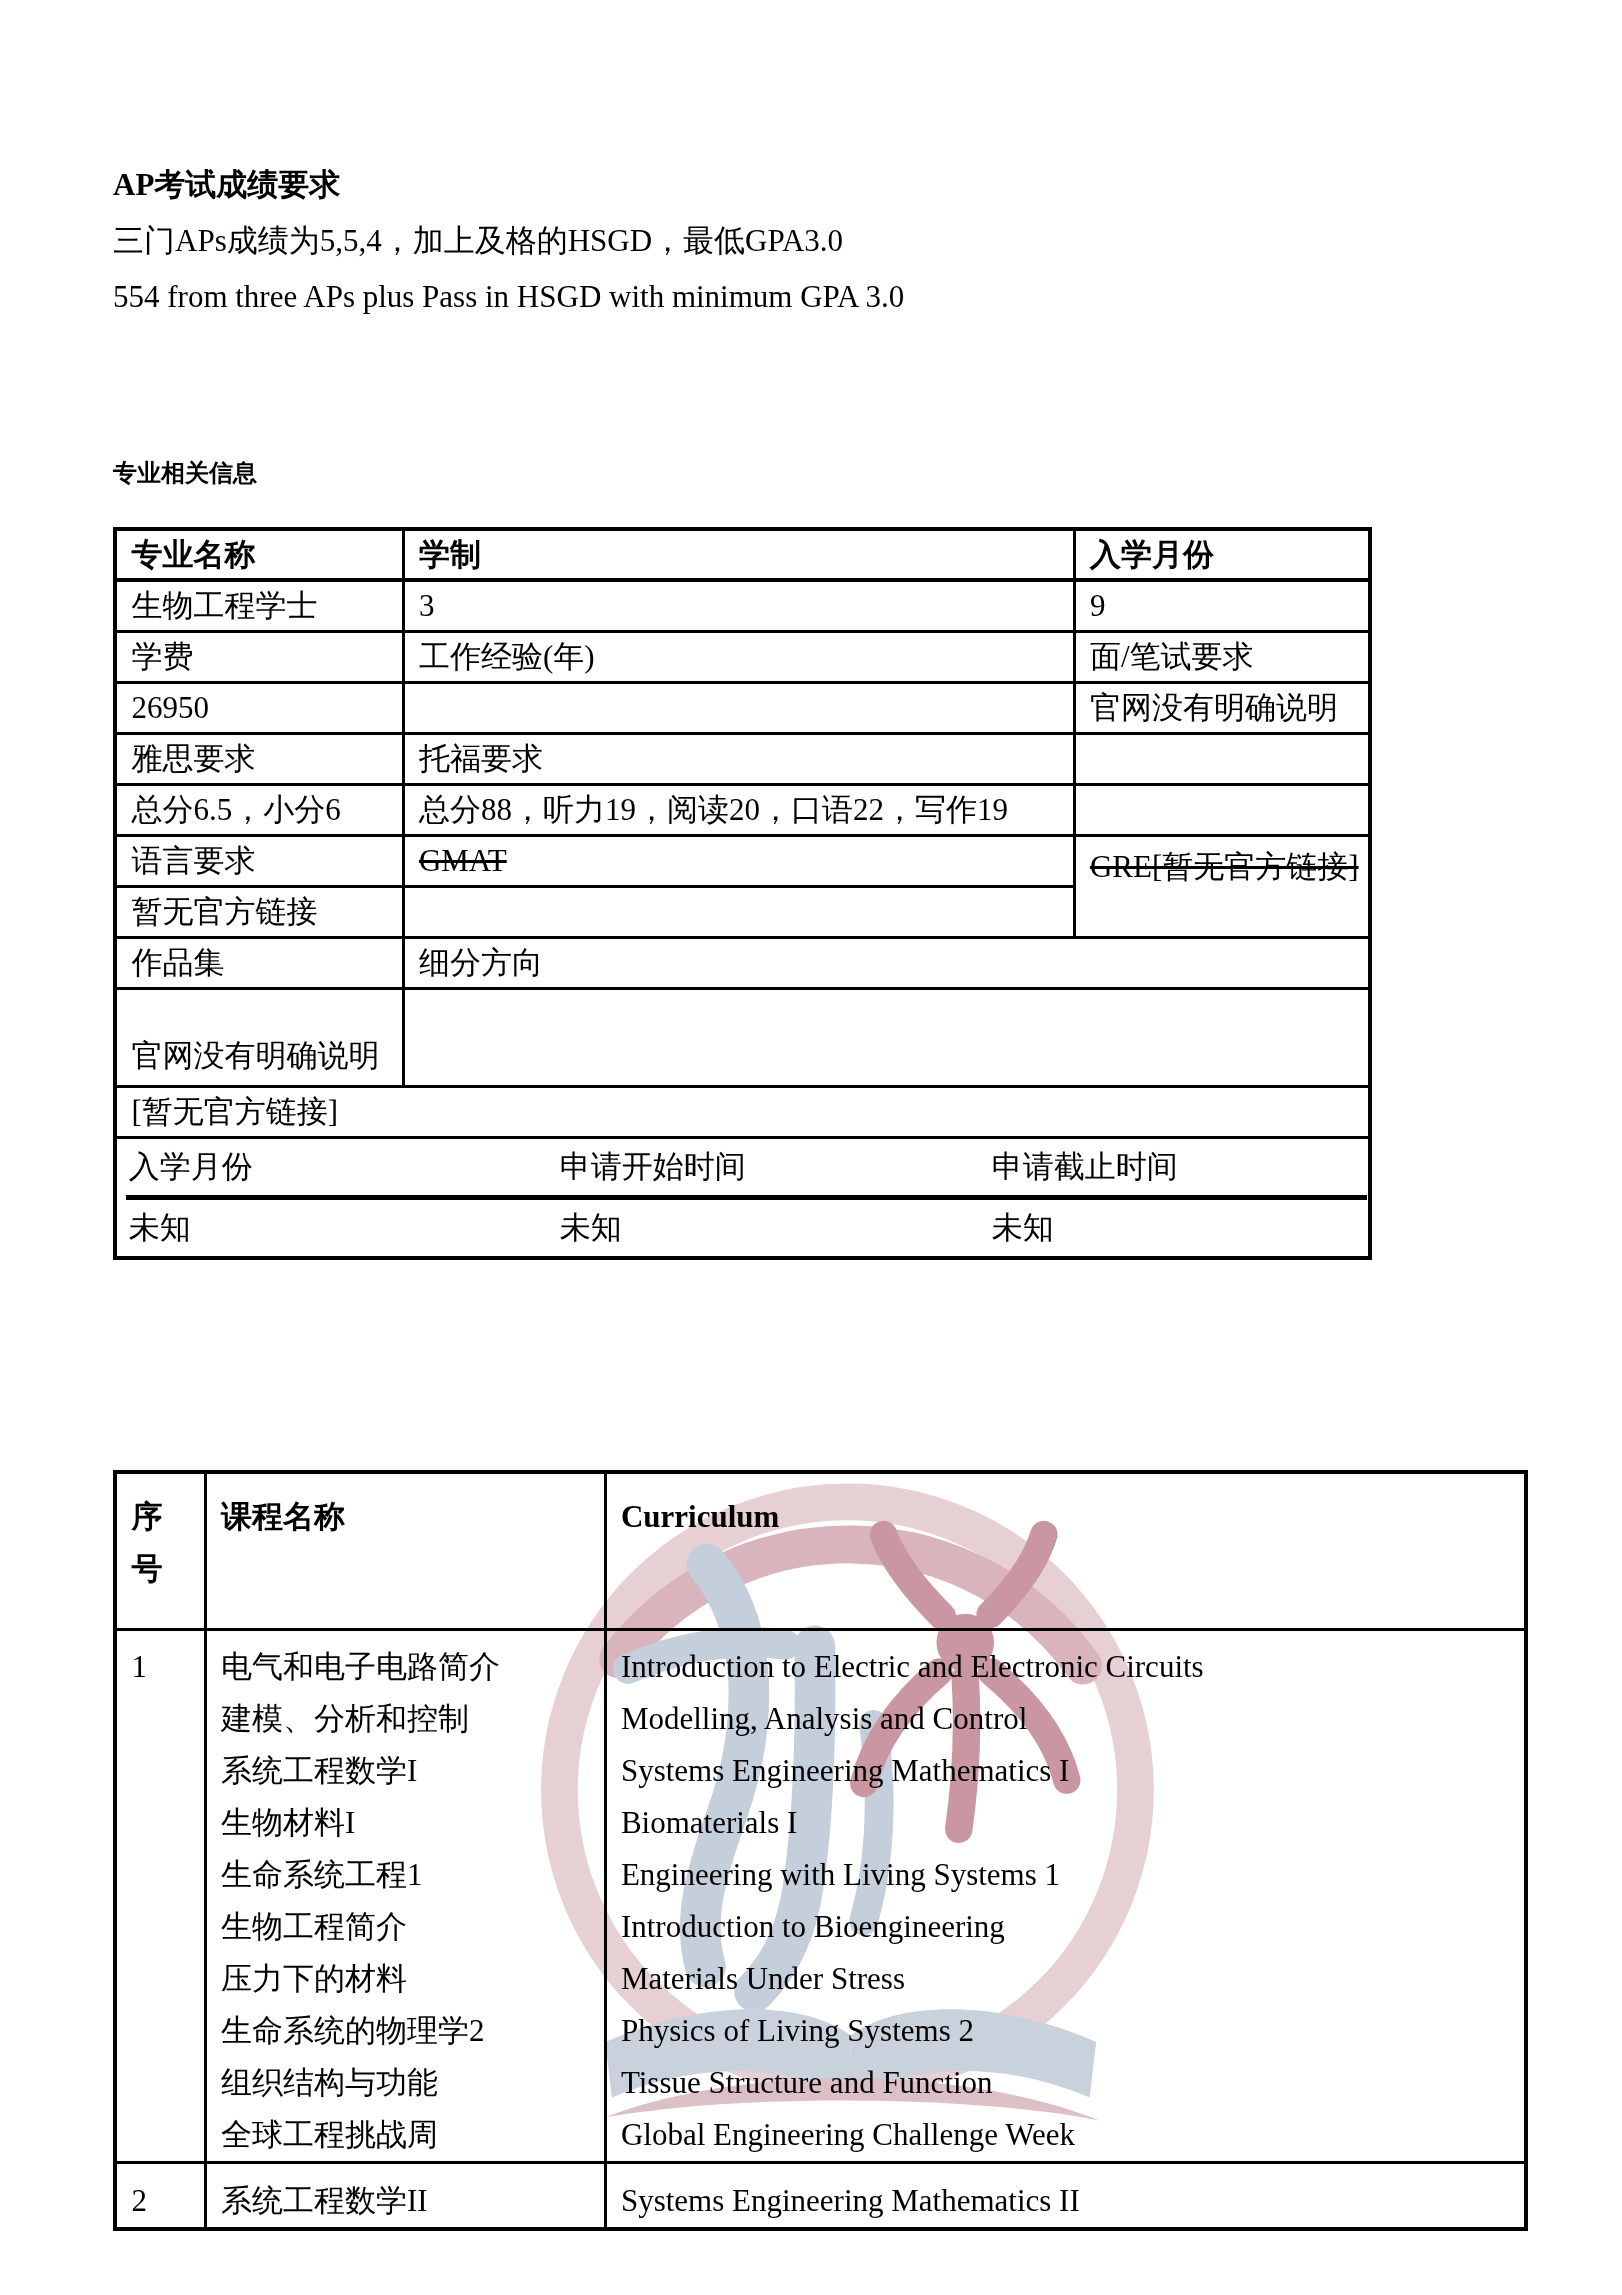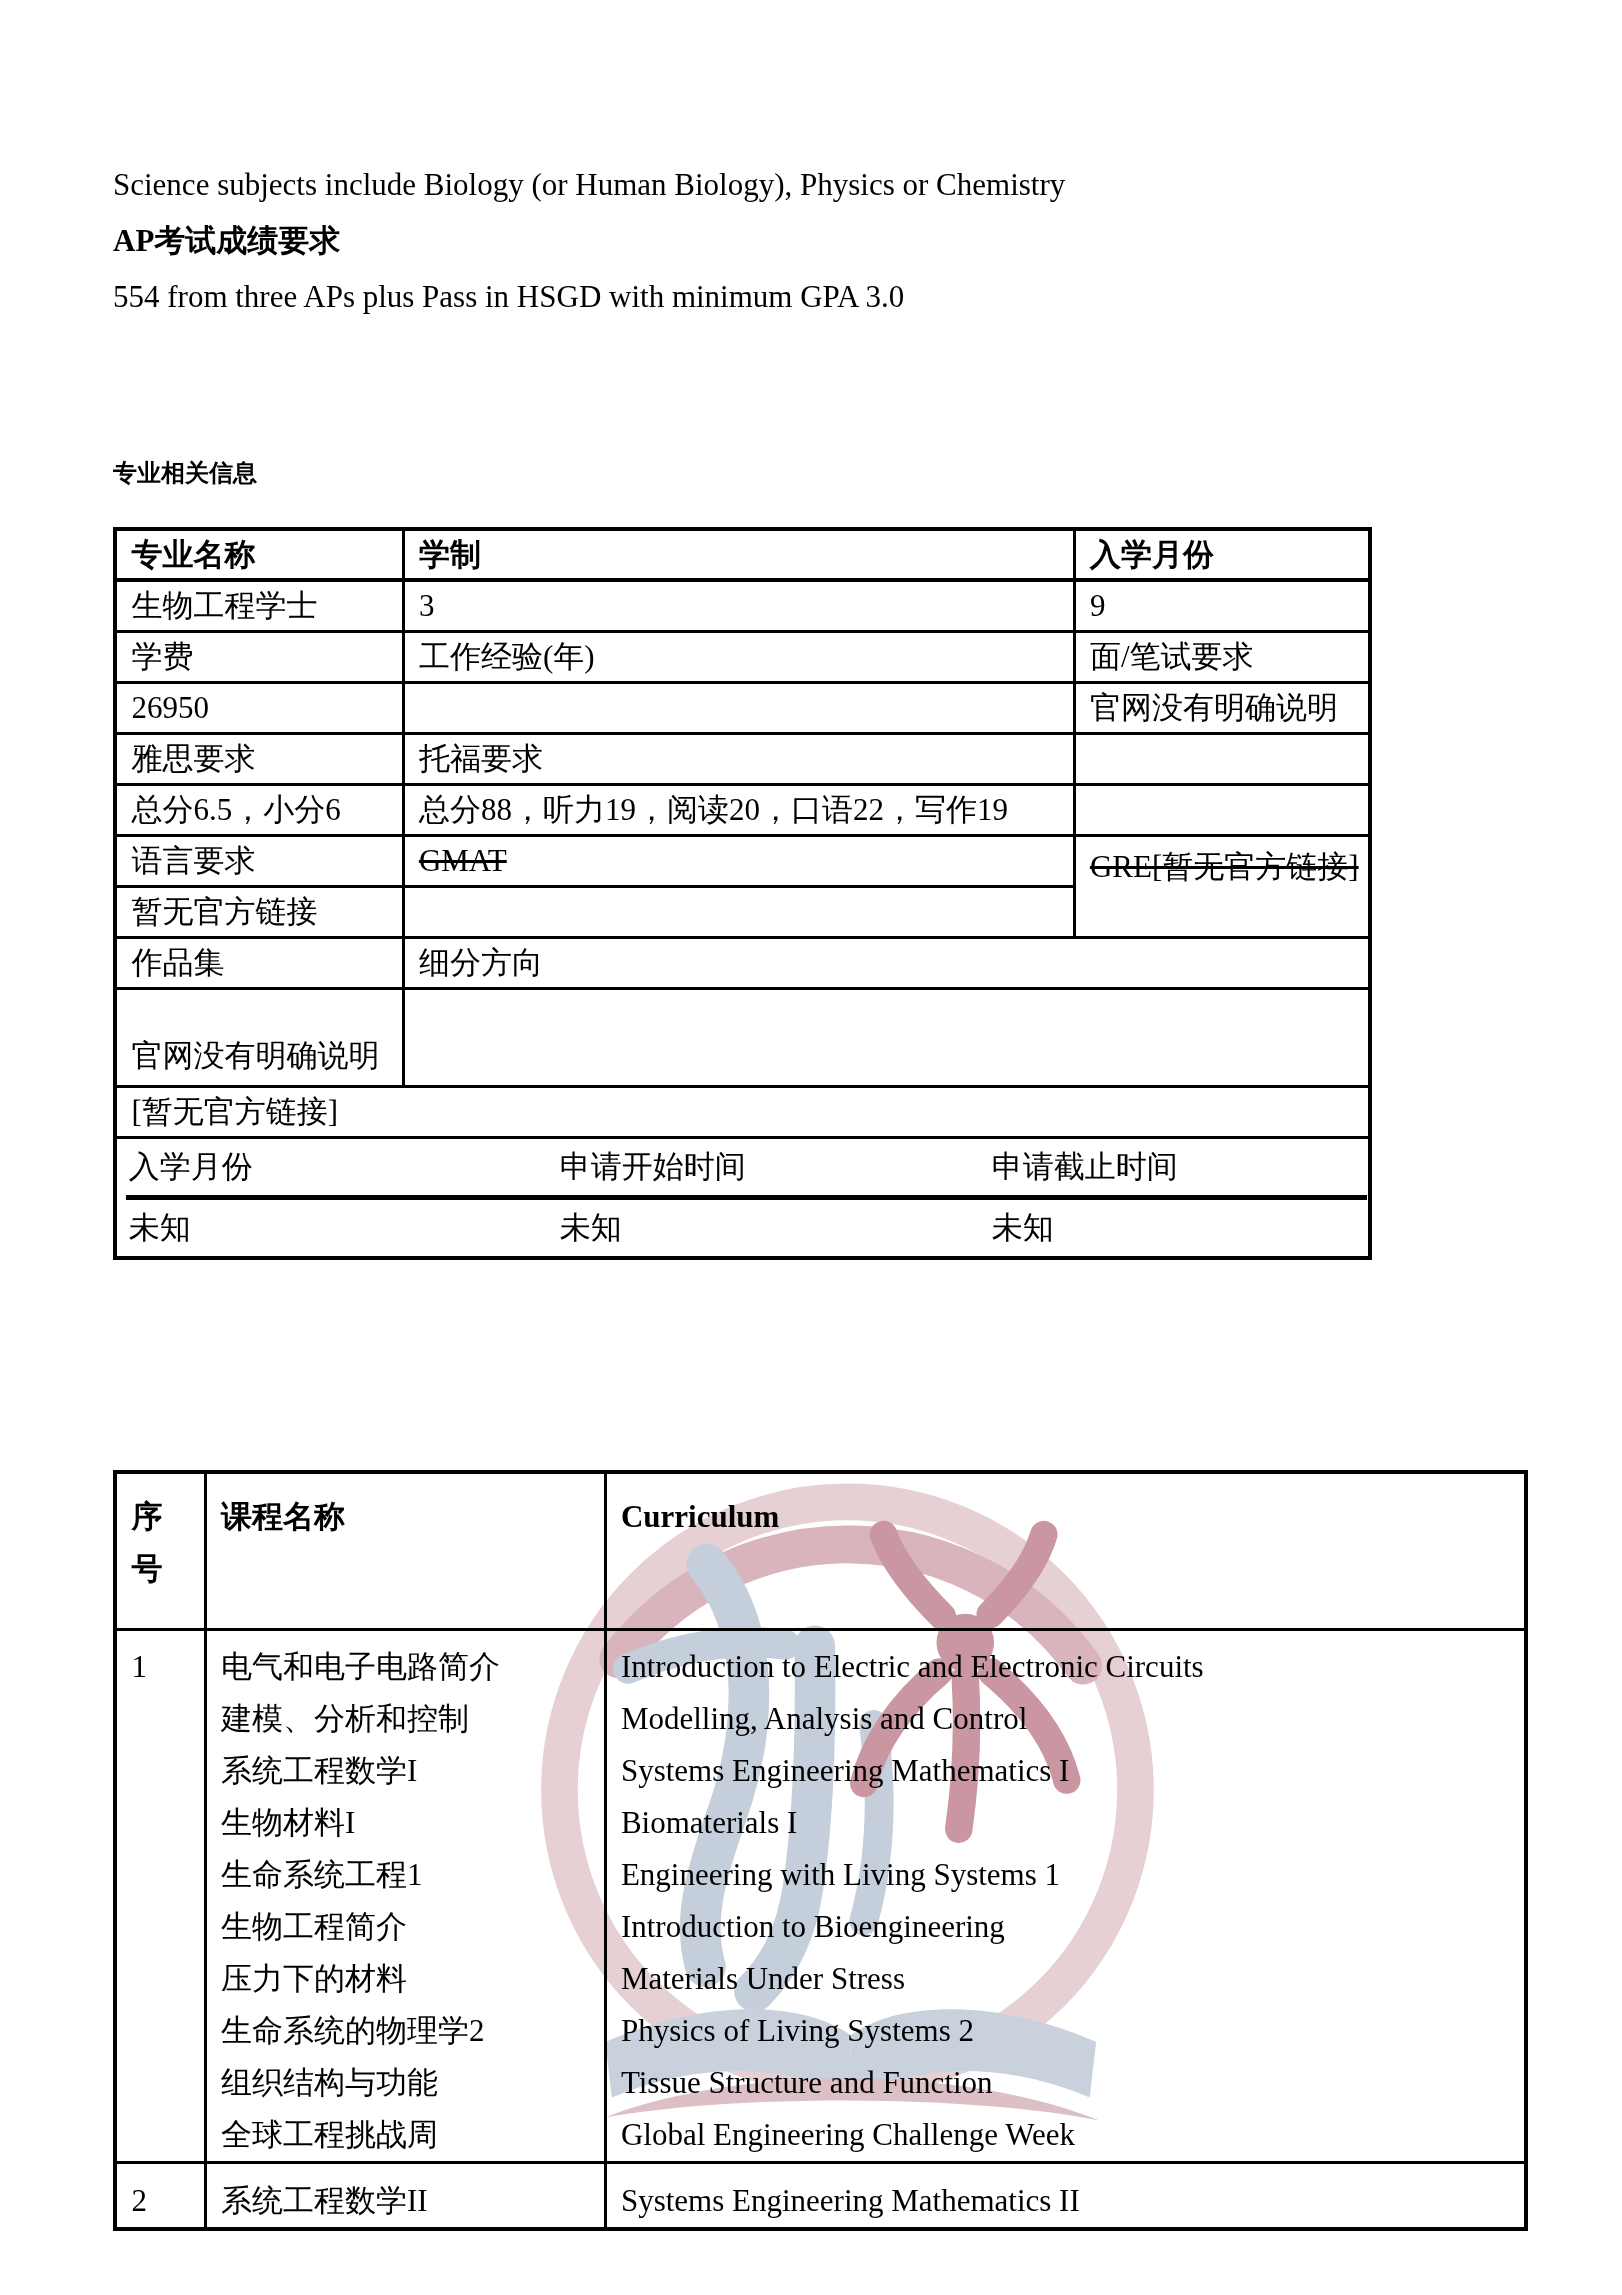--- a/index.html
+++ b/index.html
@@ -64,22 +64,22 @@
       </g>
     </g>
     <g>
       <path d="M 150 915 C 310 845 460 855 525 905 L 525 1005 C 430 945 290 945 160 1000 Z" fill="#c9d1dd"></path>
       <path d="M 900 915 C 740 845 590 855 525 905 L 525 1005 C 620 945 760 945 890 1000 Z" fill="#c9d1dd"></path>
       <path d="M 150 1030 C 360 950 690 950 905 1035 C 700 995 355 995 150 1030 Z" fill="#dcc0c6"></path>
     </g>
   </svg>
 
   <div class="intro">
-    <div>Science subjects include Biology (or Human Biology), Physics or Chemistry</div>
     <div class="b">AP考试成绩要求</div>
+    <div>三门APs成绩为5,5,4，加上及格的HSGD，最低GPA3.0</div>
     <div>554 from three APs plus Pass in HSGD with minimum GPA 3.0</div>
   </div>
 
   <div class="h1" id="h-info">专业相关信息</div>
 
   <table id="table1">
     <colgroup>
         <col style="width:288px">
         <col style="width:671px">
         <col style="width:296px">

